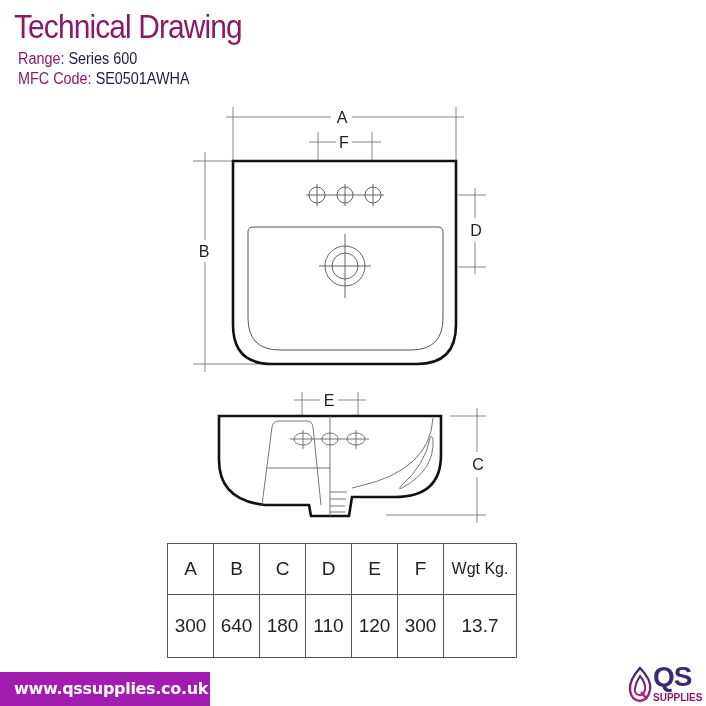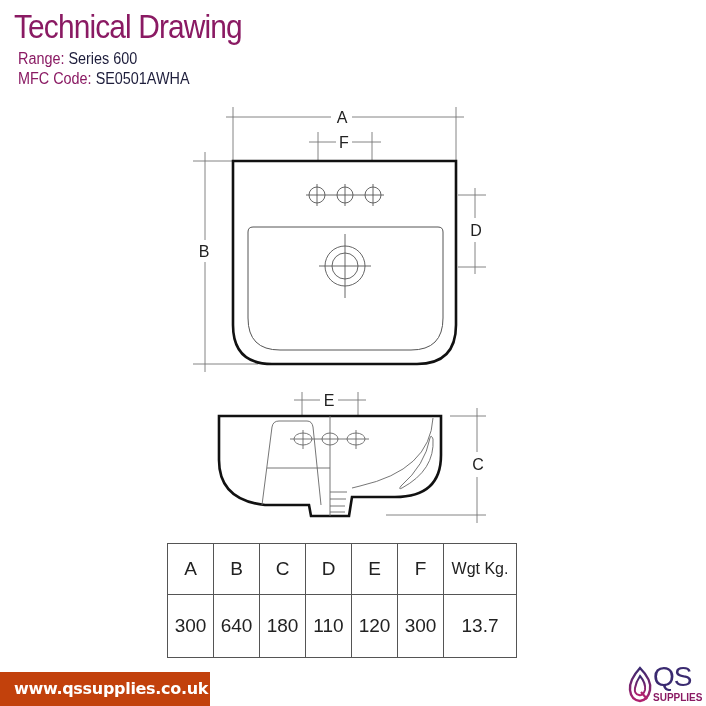--- a/index.html
+++ b/index.html
@@ -7,24 +7,24 @@
   .title { position: absolute; left: 14px; top: 6px; font-family: "Liberation Sans", sans-serif; font-size: 34px; color: #8a1a63; letter-spacing: -1px; transform: scaleX(0.88); transform-origin: left top; white-space: nowrap; line-height: 40px; }
   .meta { position: absolute; left: 18px; font-size: 16px; white-space: nowrap; transform: scaleX(0.9); transform-origin: left top; line-height: 20px; }
   .meta .lbl { color: #8a1a63; }
   .meta .val { color: #1e1e3c; }
   .drawing { position: absolute; left: 0; top: 0; }
   .spec-table { position: absolute; left: 167px; top: 543px; border-collapse: collapse; }
   .spec-table td { border: 1.3px solid #555; text-align: center; font-size: 19px; color: #222; padding: 0; }
   .spec-table tr.hdr td { height: 50px; }
   .spec-table tr.vals td { height: 62px; }
   .spec-table td.small { font-size: 16px; }
-  .footer { position: absolute; left: 0; top: 672px; width: 210px; height: 34px; background: #c2410c; }
+  .footer { position: absolute; left: 0; top: 672px; width: 210px; height: 34px; background: #a21caf; }
   .footer span { position: absolute; left: 14px; top: 7px; color: #ffffff; font-weight: bold; font-size: 16px; font-family: "DejaVu Sans", sans-serif; letter-spacing: -0.3px; }
   .logo { position: absolute; left: 626px; top: 664px; width: 78px; height: 40px; }
-  .logo .qs { position: absolute; left: 27px; top: -3px; font-size: 28px; font-weight: normal; color: #3a2a70; letter-spacing: -1px; font-family: "Liberation Sans", sans-serif; }
+  .logo .qs { position: absolute; left: 27px; top: -3px; font-size: 28px; font-weight: bold; color: #3a2a70; letter-spacing: -1px; font-family: "Liberation Sans", sans-serif; }
   .logo .sup { position: absolute; left: 27px; top: 28px; font-size: 10px; font-weight: bold; color: #8a1a63; font-family: "Liberation Sans", sans-serif; }
 </style>
 </head>
 <body>
 
 <div class="title">Technical Drawing</div>
 <div class="meta" style="top:49px;">
   <span class="lbl">Range:</span>
   <span class="val">Series 600</span>
 </div>

